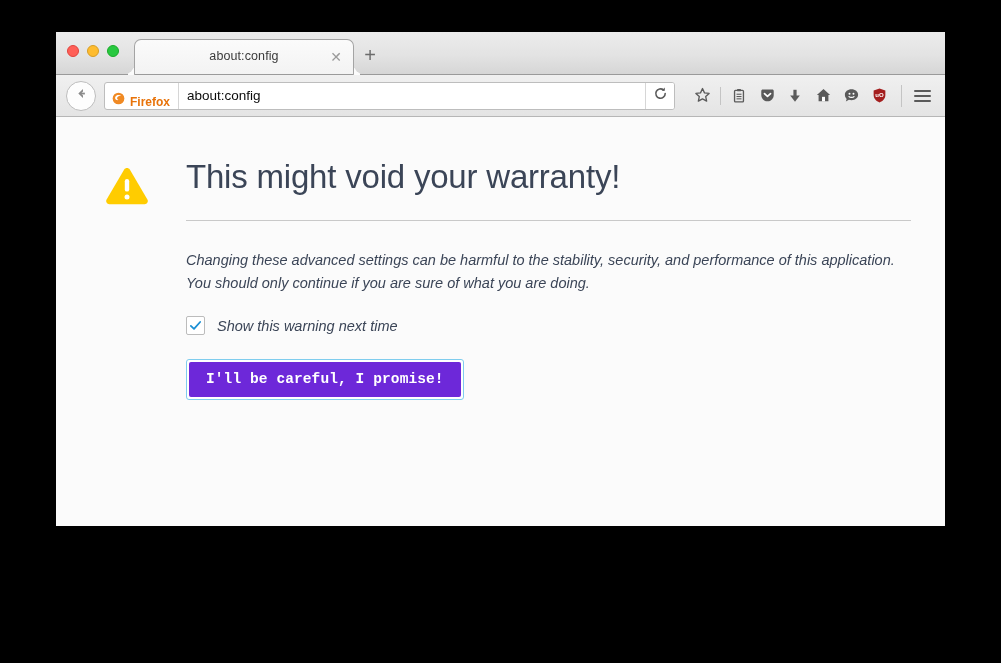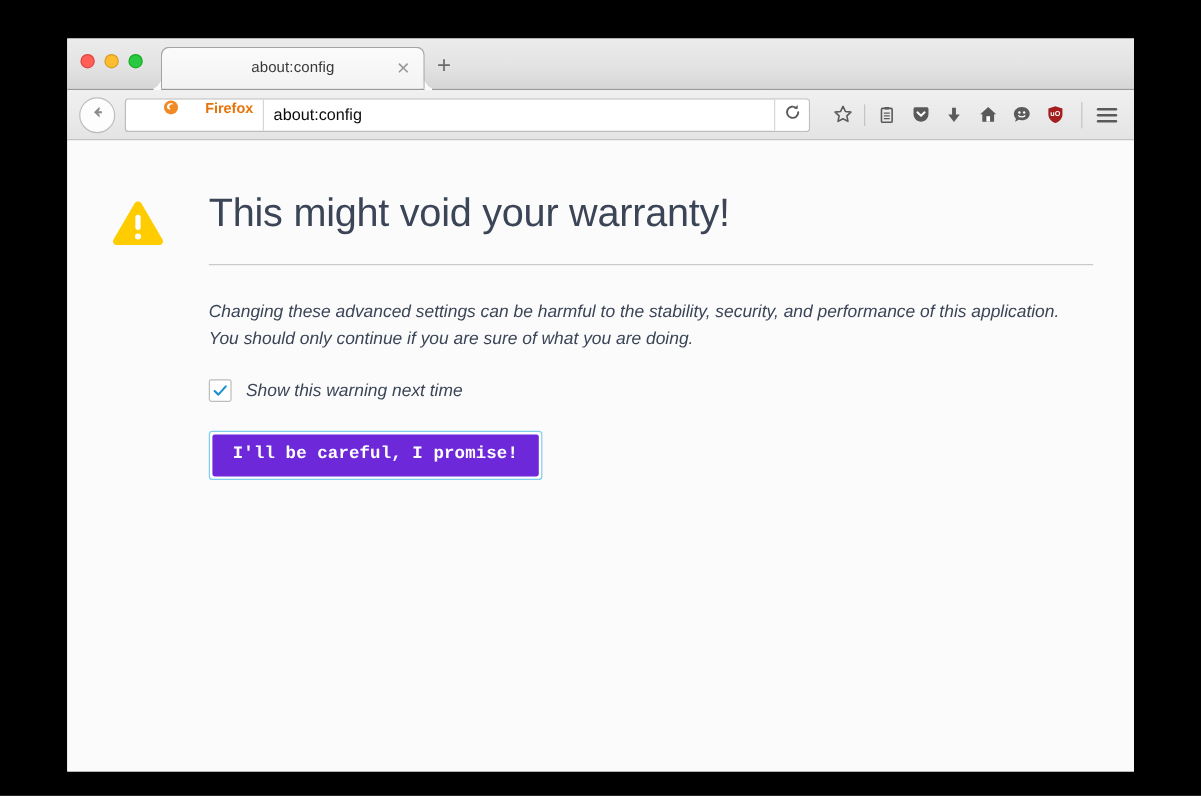--- a/index.html
+++ b/index.html
@@ -14,21 +14,21 @@
     font-family: "Liberation Sans", sans-serif;
     -webkit-font-smoothing: antialiased;
   }
 
   
   .window {
     position: absolute;
     left: 56px;
     top: 32px;
     width: 889px;
-    height: 611px;
+    height: 494px;
     background: #fbfbfb;
     box-shadow: 0 1px 3px rgba(0,0,0,0.45);
     overflow: hidden;
     display: flex;
     flex-direction: column;
   }
 
   
   .tabstrip {
     position: relative;
@@ -142,26 +142,25 @@
     background: #ffffff;
     border: 1px solid #bdbdbd;
     border-radius: 3px;
     display: flex;
     align-items: stretch;
     overflow: hidden;
     min-width: 0;
   }
   .identity {
     display: flex;
-    align-items: flex-start;
-    gap: 22px;
+    align-items: flex-end;
+    gap: 5px;
     padding: 0 8px 0 7px;
     border-right: 1px solid #d6d6d6;
     flex: 0 0 auto;
-    margin-left: 24px;
   }
   .identity-label {
     font-size: 12px;
     color: #e8730a;
     font-weight: 600;
   }
   .url-text {
     display: flex;
     align-items: center;
     padding-left: 8px;
@@ -243,20 +242,21 @@
     background: #5a5a5a;
     border-radius: 1px;
   }
 
   
   .content {
     flex: 1 1 auto;
     background: #fbfbfb;
     position: relative;
     overflow: hidden;
+    margin-left: 12px;
   }
   .warn-wrap {
     position: absolute;
     left: 36px;
     top: 42px;
     right: 34px;
   }
   .warn-head {
     display: flex;
     align-items: flex-start;

